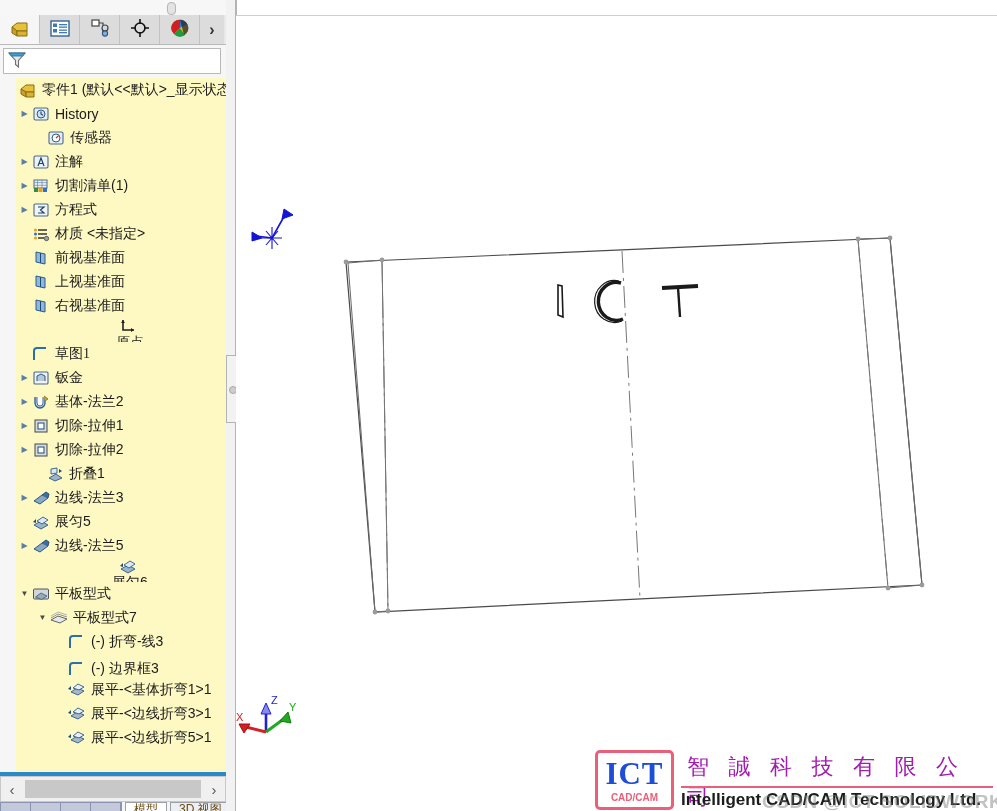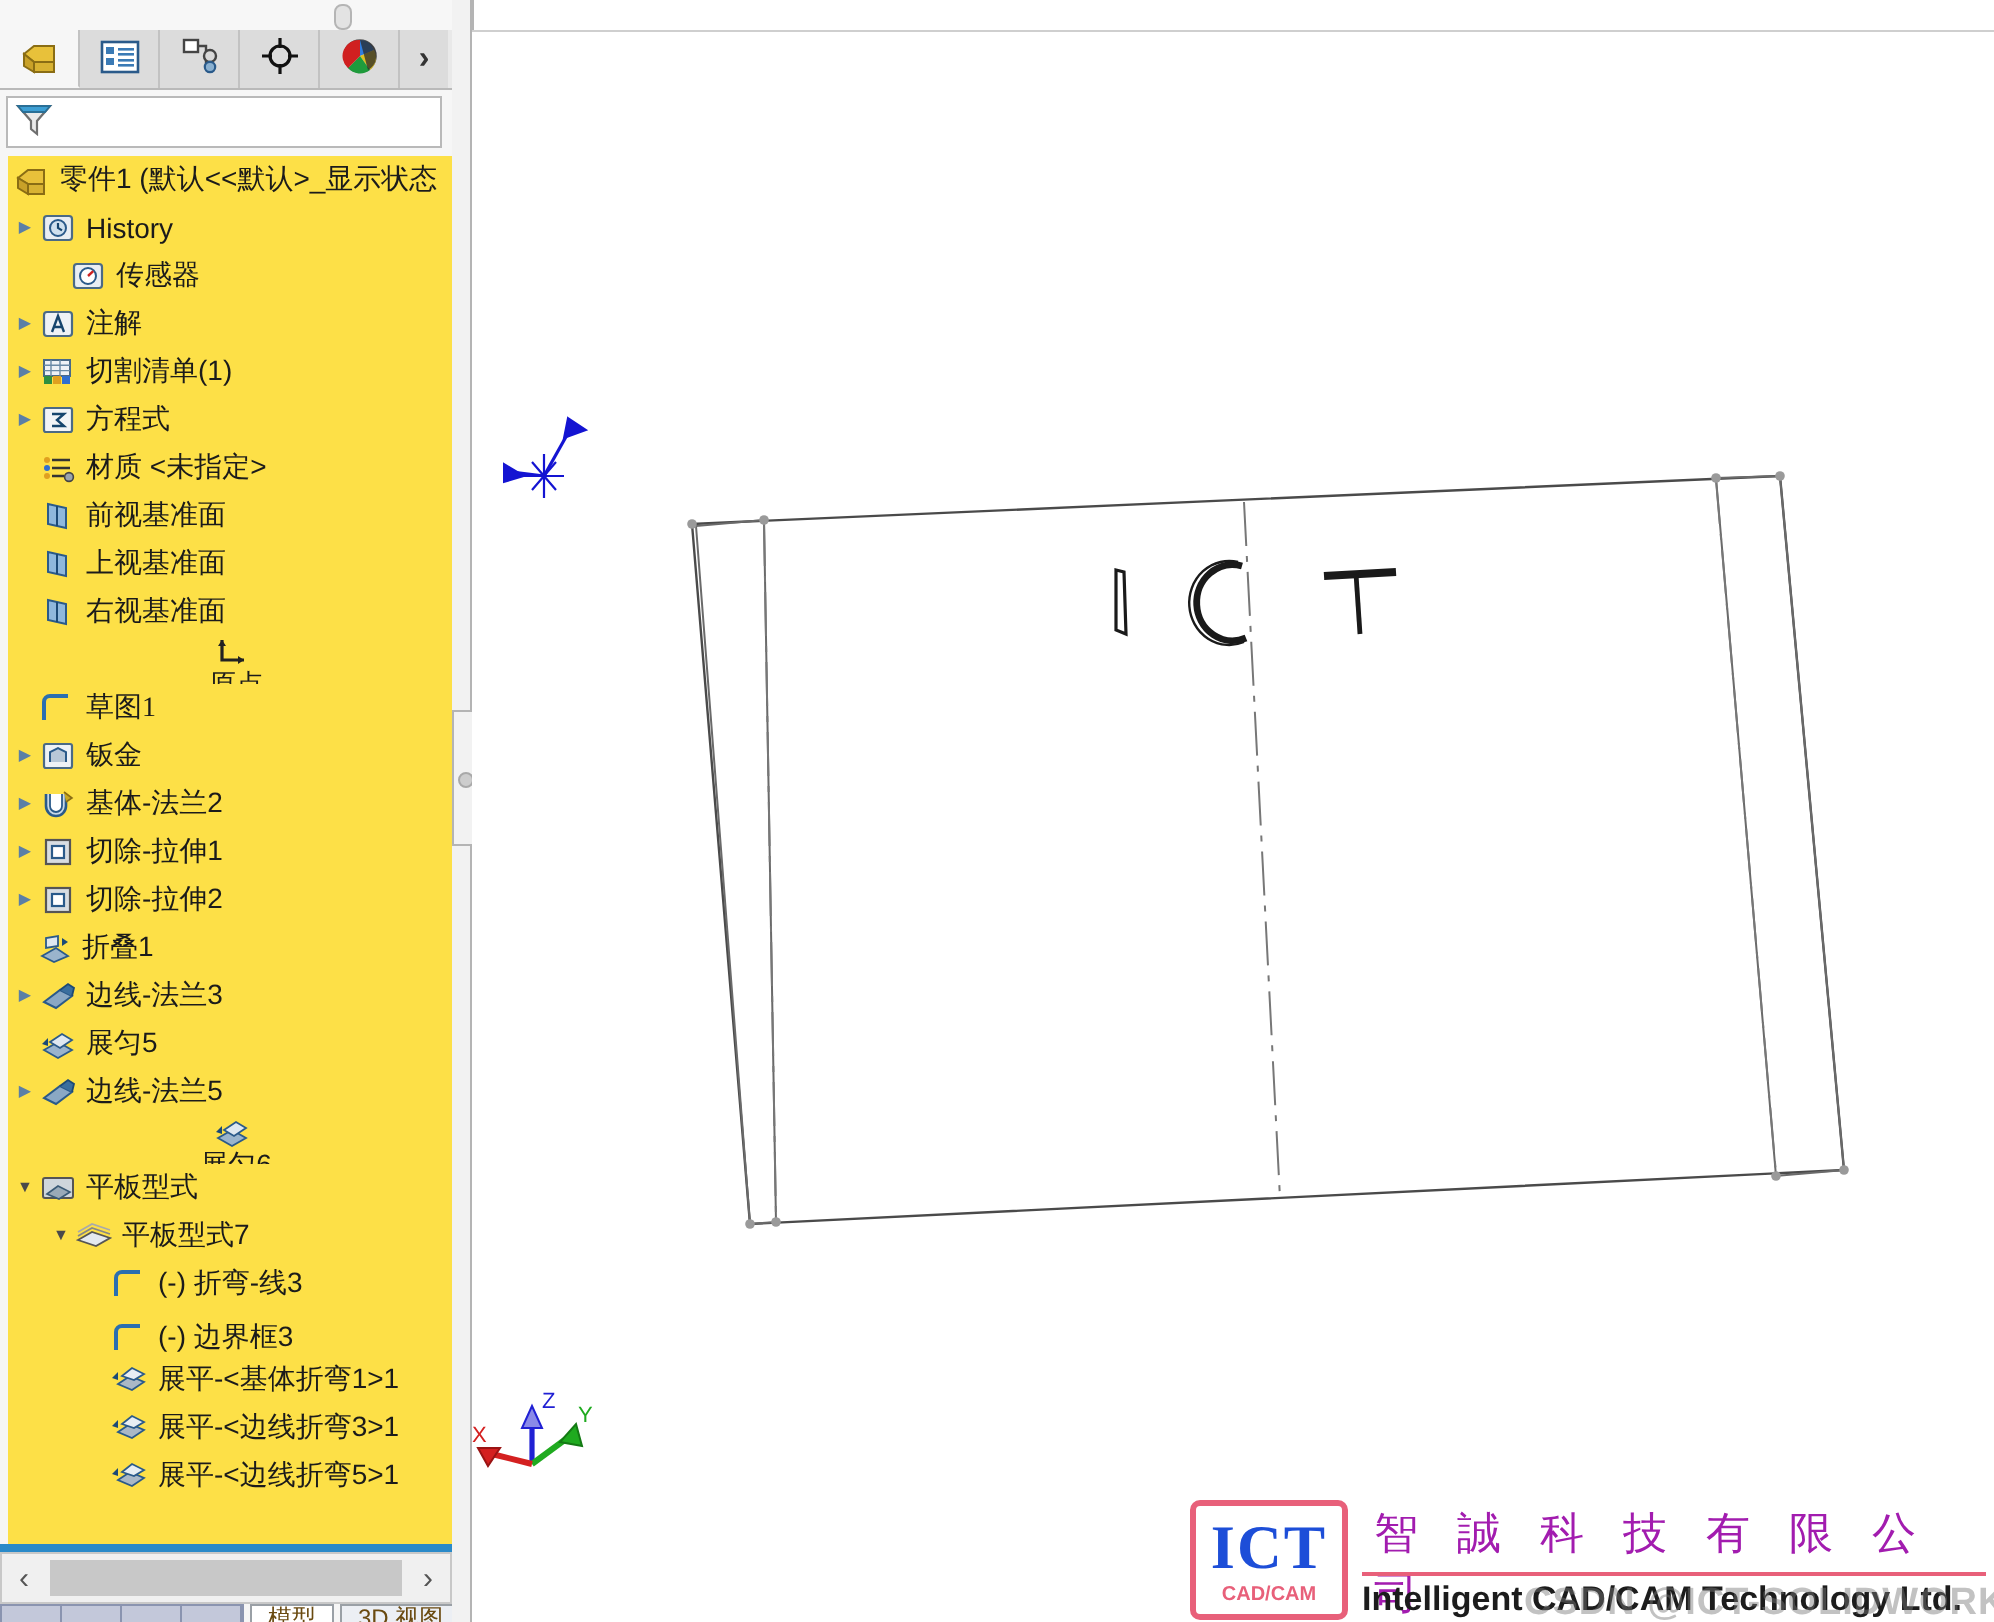--- a/index.html
+++ b/index.html
@@ -43,22 +43,22 @@
 
   
   .filter-row{
     position:absolute;left:3px;top:48px;width:218px;height:26px;
     background:#ffffff;border:1px solid #b9b9b9;box-sizing:border-box;
     display:flex;align-items:center;padding-left:3px;
   }
 
   
   .tree{
-    position:absolute;left:4px;top:78px;width:226px;height:694px;
-    overflow:hidden;background:#fde047;
+    position:absolute;left:16px;top:78px;width:226px;height:694px;
+    overflow:hidden;background:#fef9c3;
   }
   .node{
     display:flex;align-items:center;height:24px;white-space:nowrap;
     font-size:14px;color:#1b1b1b;
   }
   .arrow{
     width:13px;min-width:13px;text-align:center;font-size:8px;color:#5b7fa6;
     line-height:24px;
   }
   .arrow.open{color:#4a4a4a;}
@@ -396,21 +396,21 @@
           <div class="node" style="padding-left: 2px;">
             <span class="arrow">▶</span>
             <span class="ico">
               <svg width="18" height="16" viewBox="0 0 18 16">
                 <rect x="3" y="2" width="12" height="12" fill="#d8dde2" stroke="#555" stroke-width="1.1"></rect>
                 <rect x="6" y="5" width="6" height="6" fill="#fff" stroke="#2a5a8a" stroke-width="1.1"></rect>
               </svg>
             </span>
             <span class="lbl">切除-拉伸2</span>
           </div>
-          <div class="node" style="padding-left: 0;">
+          <div class="node" style="padding-left: 16px;">
             <span class="arrow"></span>
             <span class="ico">
               <svg width="18" height="16" viewBox="0 0 18 16">
                 <path d="M3 12 L10 8 L16 12 L9 15 Z" fill="#9ab4cc" stroke="#2a5a8a" stroke-width="0.9"></path>
                 <path d="M5 8 L5 3 L11 2 L11 7 Z" fill="#dfe8f0" stroke="#2a5a8a" stroke-width="0.9"></path>
                 <path d="M13 3 L16 5 L13 7" fill="#1c4a76"></path>
               </svg>
             </span>
             <span class="lbl">折叠1</span>
           </div>

